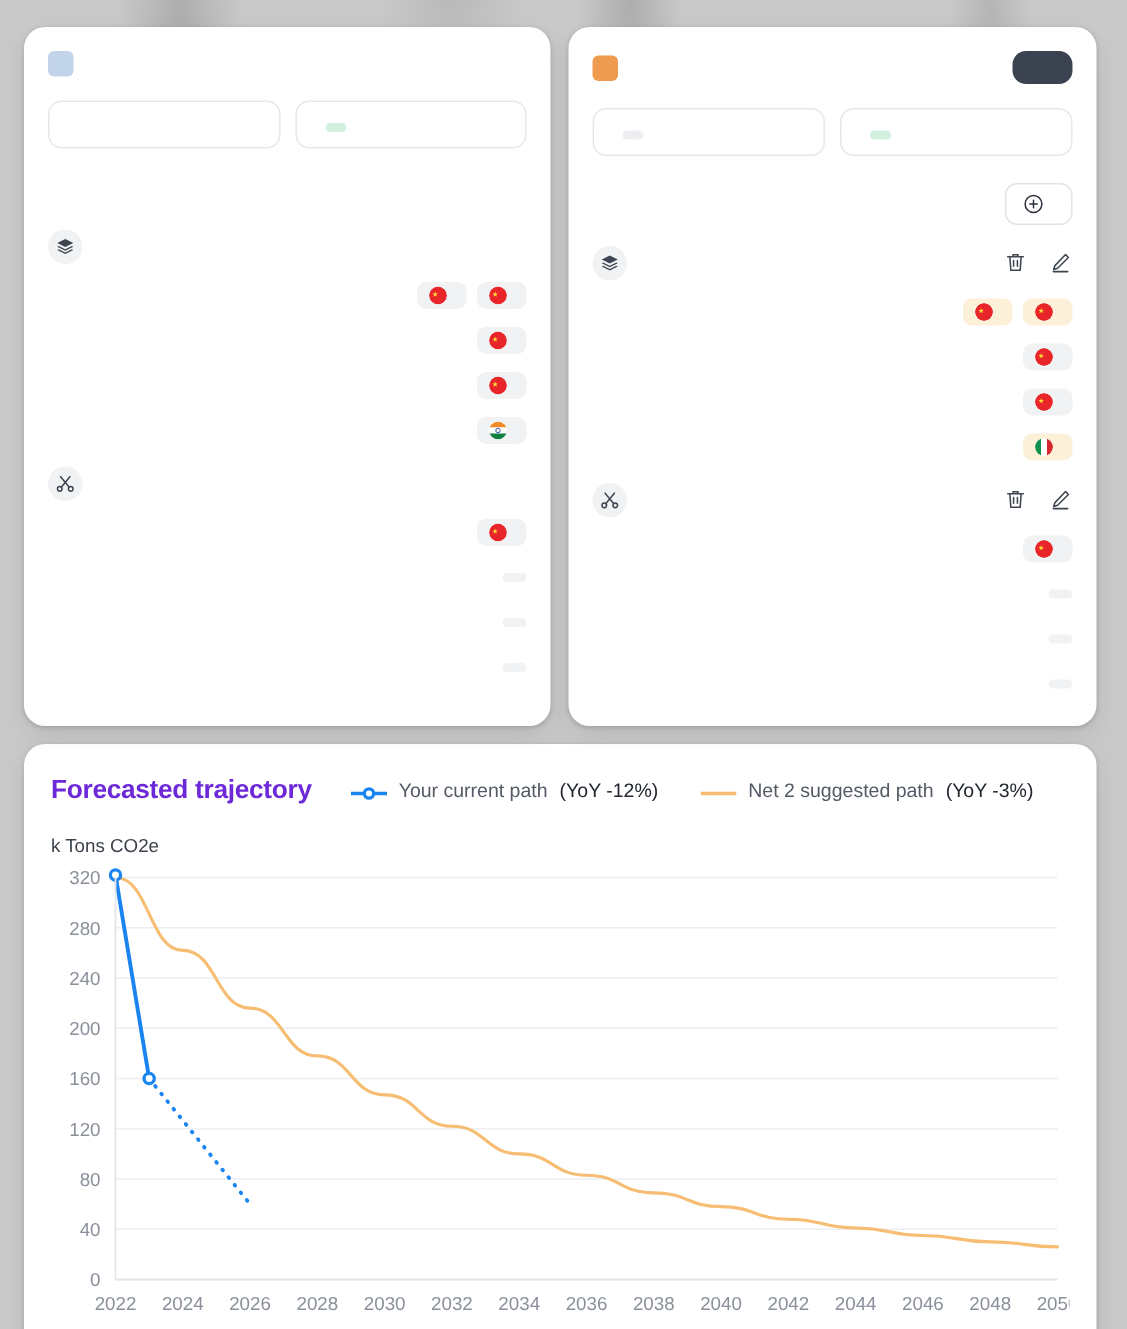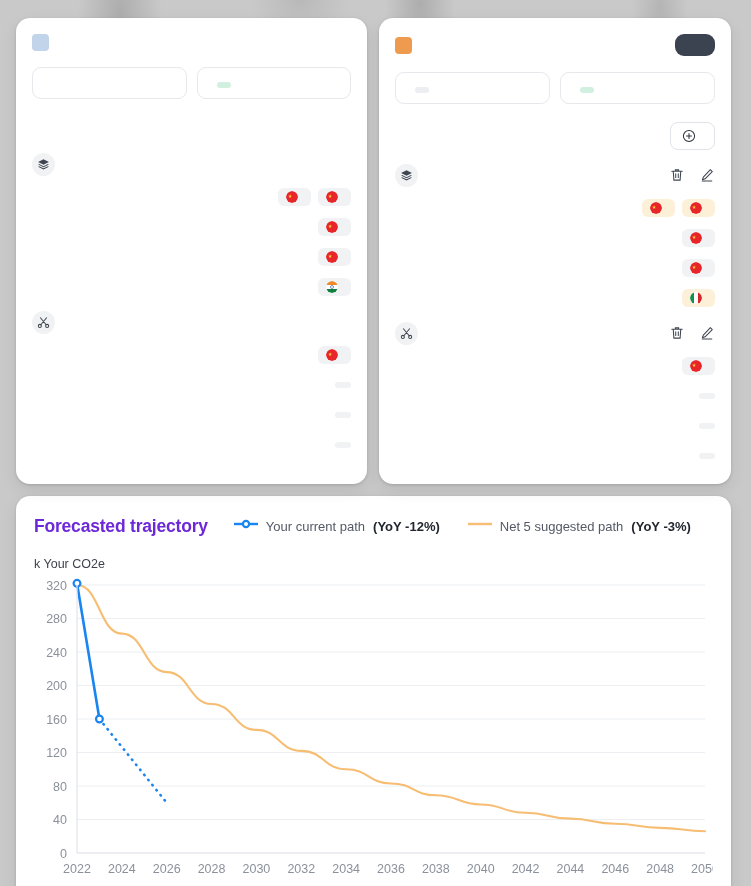--- a/index.html
+++ b/index.html
@@ -81,22 +81,22 @@
     font-size: 12.5px; font-weight: 700; color: #22272f; white-space: nowrap;
   }
   .tag.changed { background: #fdf0d8; }
   .flag { width: 12px; height: 12px; border-radius: 50%; flex: none; display: block; }
 
   
   .chart-card { margin-top: 12px; width: 715px; padding: 20px 18px 8px 18px; height: 418px; }
   .chart-top { display: flex; align-items: center; gap: 26px; }
   .chart-title { font-size: 17.5px; font-weight: 700; color: #6d28d9; letter-spacing: -.2px; }
   .legend { display: flex; gap: 28px; align-items: center; }
-  .leg { display: flex; align-items: flex-start; gap: 8px; font-size: 13px; color: #535a66; }
-  .leg b { color: #22272f; font-weight: 700; }
+  .leg { display: flex; align-items: flex-end; gap: 8px; font-size: 13px; color: #535a66; }
+  .leg b { color: #22272f; font-weight: 400; }
   .axis-unit { font-size: 12.5px; color: #3d434d; margin-top: 20px; }
   .plot-wrap { margin-top: 6px; }
 </style>
 </head>
 <body>
 
 <div class="page">
 
   <div class="row-cards">
     <div class="card prod-card" id="left-card">
@@ -429,26 +429,26 @@
               <line x1="0" y1="5" x2="24" y2="5" stroke="#1a85f0" stroke-width="2.4"></line>
               <circle cx="12" cy="5" r="3.1" fill="#fff" stroke="#1a85f0" stroke-width="2.2"></circle>
             </svg>
             <span>Your current path</span>
             <b>(YoY -12%)</b>
           </span>
           <span class="leg">
             <svg width="24" height="10">
               <line x1="0" y1="5" x2="24" y2="5" stroke="#f6bd73" stroke-width="2.4"></line>
             </svg>
-            <span>Net 5 suggested path</span>
+            <span>Net 2 suggested path</span>
             <b>(YoY -3%)</b>
           </span>
         </div>
     </div>
-    <div class="axis-unit">k Your CO2e</div>
+    <div class="axis-unit">k Tons CO2e</div>
     <div class="plot-wrap">
       <svg id="plot" width="679" height="310">
           <line x1="43" y1="276" x2="671" y2="276" stroke="#eceef1" stroke-width="1"></line>
           <text x="33" y="280.5" text-anchor="end" font-size="12.5" fill="#8b919b" font-family="&quot;Liberation Sans&quot;, sans-serif">0</text>
           <line x1="43" y1="242.5" x2="671" y2="242.5" stroke="#eceef1" stroke-width="1"></line>
           <text x="33" y="247" text-anchor="end" font-size="12.5" fill="#8b919b" font-family="&quot;Liberation Sans&quot;, sans-serif">40</text>
           <line x1="43" y1="209" x2="671" y2="209" stroke="#eceef1" stroke-width="1"></line>
           <text x="33" y="213.5" text-anchor="end" font-size="12.5" fill="#8b919b" font-family="&quot;Liberation Sans&quot;, sans-serif">80</text>
           <line x1="43" y1="175.5" x2="671" y2="175.5" stroke="#eceef1" stroke-width="1"></line>
           <text x="33" y="180" text-anchor="end" font-size="12.5" fill="#8b919b" font-family="&quot;Liberation Sans&quot;, sans-serif">120</text>

